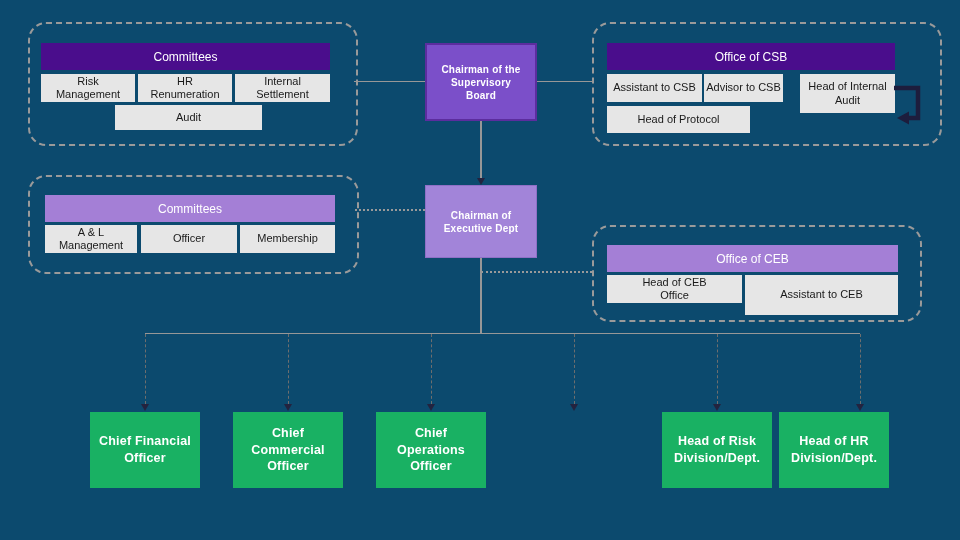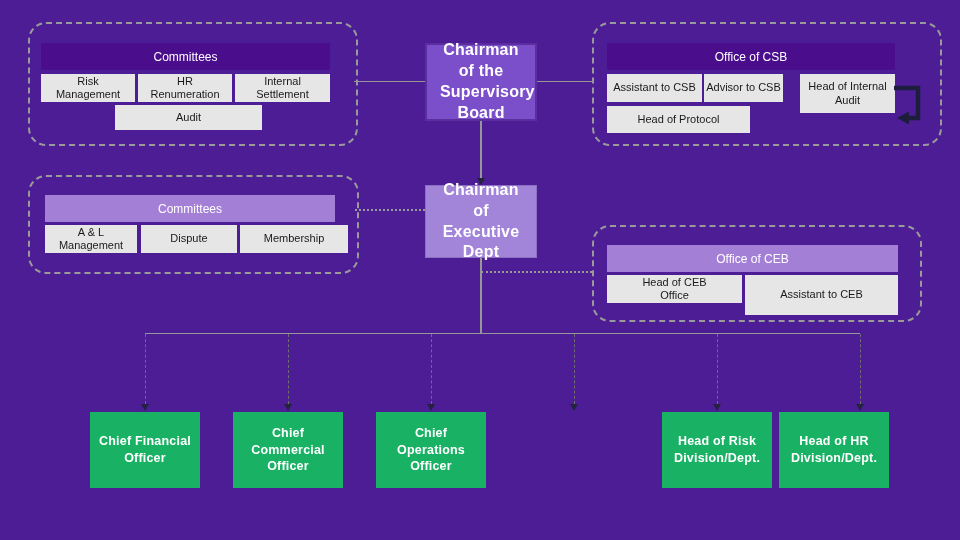--- a/index.html
+++ b/index.html
@@ -1,30 +1,30 @@
 <!DOCTYPE html>
 <html><head>
 <meta charset="utf-8">
 <style>
   html,body{margin:0;padding:0;background:#fff;}
-  .canvas{position:relative;width:960px;height:540px;background:#4c1d95;
+  .canvas{position:relative;width:960px;height:540px;background:#0c4a6e;
           font-family:"Liberation Sans",sans-serif;overflow:hidden;}
 
   .grp{position:absolute;border:2px dashed #9a9a9a;border-radius:18px;background:transparent;}
 
   .hdr{position:absolute;display:flex;align-items:center;justify-content:center;
        color:#fff;font-size:12px;}
   .hdr.dark{background:#4A0D8C;}
   .hdr.light{background:#A47FD6;}
 
   .cell{position:absolute;background:#E6E6E6;display:flex;align-items:center;justify-content:center;
         text-align:center;font-size:11px;color:#1a1a1a;line-height:1.2;}
 
   .chair{position:absolute;display:flex;align-items:center;justify-content:center;text-align:center;
-         color:#fff;font-weight:700;font-size:16px;line-height:1.3;letter-spacing:.2px;box-sizing:border-box;}
+         color:#fff;font-weight:700;font-size:10px;line-height:1.3;letter-spacing:.2px;box-sizing:border-box;}
   .chair.sup{background:#7B4FC9;border:2px solid #5C2D9E;}
   .chair.exec{background:#A284D9;border:1px solid #8F6FC6;}
 
   .report{position:absolute;top:412px;width:110px;height:76px;background:#19B163;
           display:flex;align-items:center;justify-content:center;text-align:center;
           color:#fff;font-weight:700;font-size:12.5px;line-height:1.35;letter-spacing:.2px;}
 
   .hline{position:absolute;height:0;border-top:1px solid #979797;}
   .vline{position:absolute;width:0;border-left:2px solid #979797;}
   .dotline{position:absolute;height:0;border-top:2px dotted #9a9a9a;}
@@ -91,23 +91,23 @@
   </div>
 
   <div class="grp" style="left:28px;top:175px;width:327px;height:95px"></div>
   <div class="hdr light" style="left:45px;top:195px;width:290px;height:27px">
     <span>Committees</span>
   </div>
   <div class="cell" style="left:45px;top:225px;width:92px;height:28px">
     <span class="wrapspan" style="max-width:80px">A &amp; L Management</span>
   </div>
   <div class="cell" style="left:141px;top:225px;width:96px;height:28px">
-    <span>Dispute</span>
+    <span>Officer</span>
   </div>
-  <div class="cell" style="left:240px;top:225px;width:108px;height:28px">
+  <div class="cell" style="left:240px;top:225px;width:95px;height:28px">
     <span>Membership</span>
   </div>
   <div class="dotline" style="left:355px;top:209px;width:70px"></div>
 
   <div class="grp" style="left:592px;top:225px;width:326px;height:93px"></div>
   <div class="hdr light" style="left:607px;top:245px;width:291px;height:27px">
     <span>Office of CEB</span>
   </div>
   <div class="cell" style="left:607px;top:275px;width:135px;height:28px">
     <span class="wrapspan" style="max-width:70px">Head of CEB Office</span>

